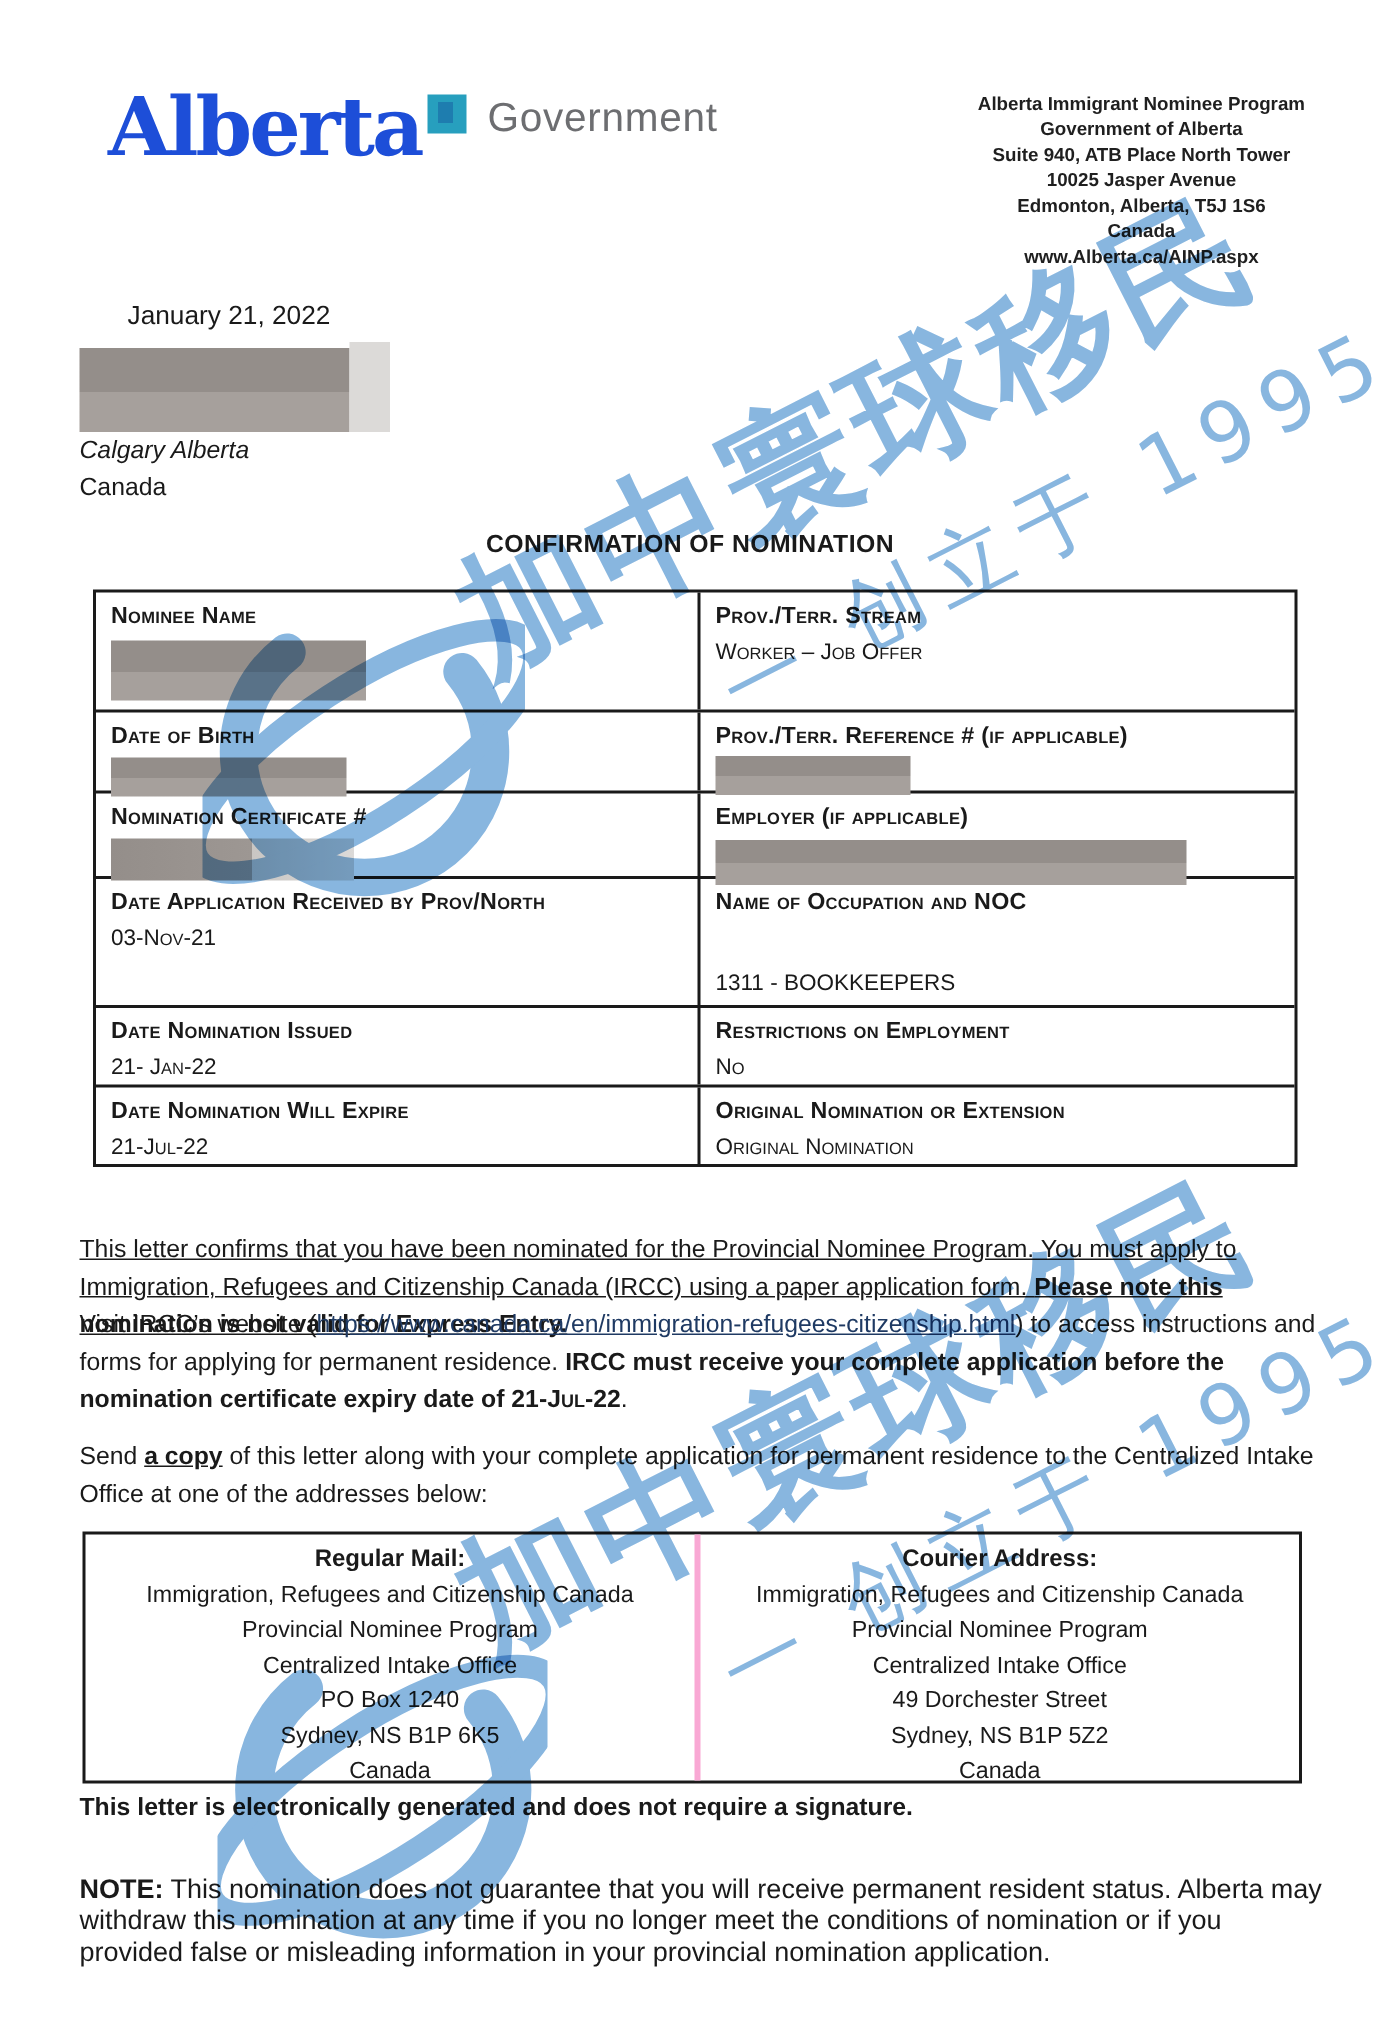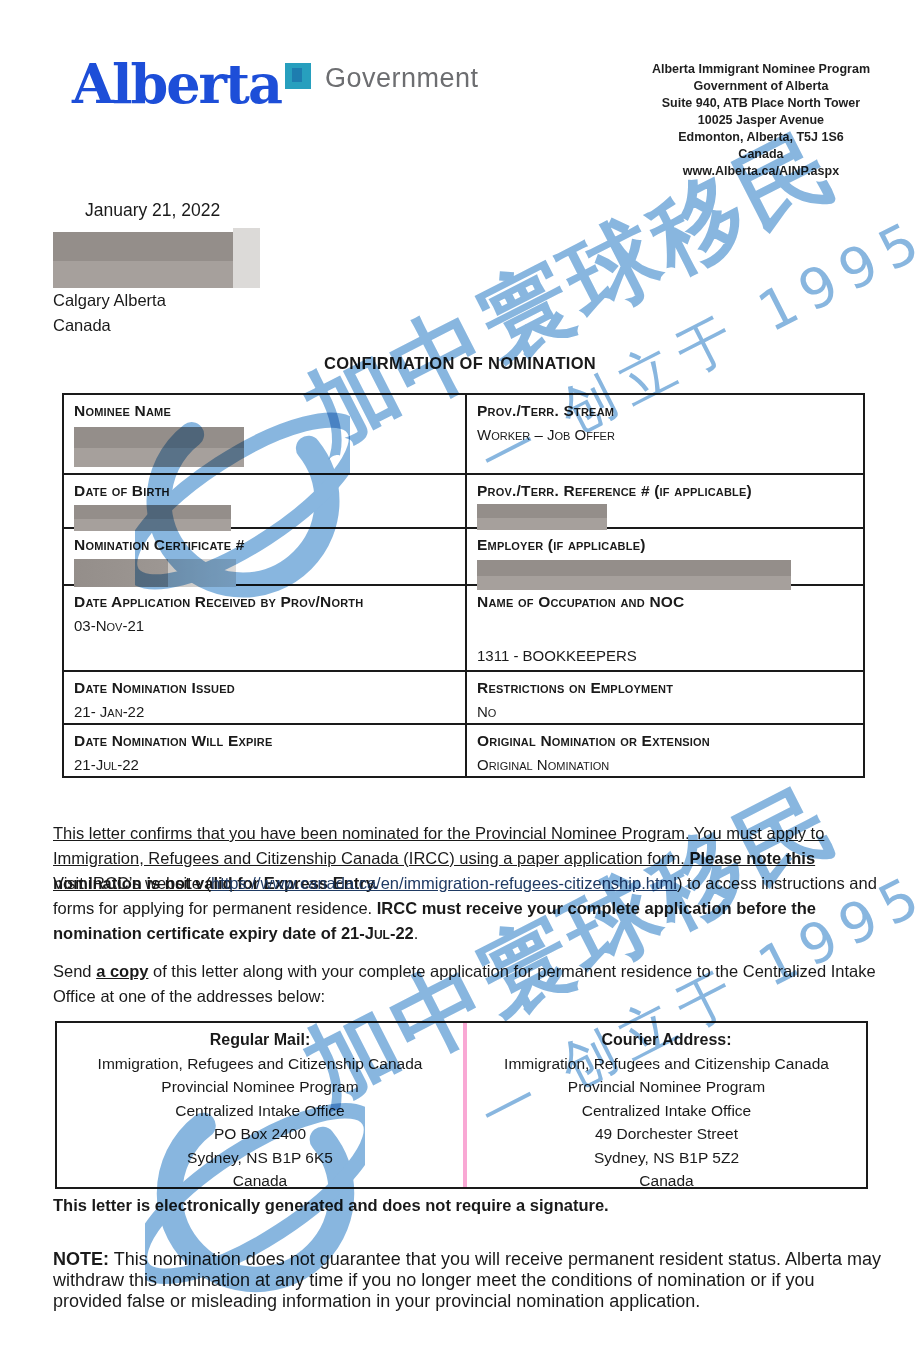--- a/index.html
+++ b/index.html
@@ -18,21 +18,21 @@
 
   .sender-address { position:absolute; right:54px; top:61px; text-align:center;
     font-size:12.5px; line-height:17px; color:#1f1f1f; font-weight:600; }
 
   
   .letter-date { position:absolute; left:53px; top:200px; font-size:17.5px;margin-left:32px; }
   .redact { background:linear-gradient(to bottom,#948e8a 0%,#948e8a 52%,#a6a09c 52%,#a6a09c 100%); }
   .recipient-redact { position:absolute; left:53px; top:228px; width:207px; height:60px; }
   .recipient-redact .dark { position:absolute; left:0; top:4px; width:180px; height:56px; }
   .recipient-redact .light { position:absolute; left:180px; top:0; width:27px; height:60px; background:#dcdad8; }
-  .recipient-city { position:absolute; left:53px; top:291px; font-size:16.5px; }
+  .recipient-city { position:absolute; left:53px; top:291px; font-size:16.5px;font-style:italic; }
   .recipient-country { position:absolute; left:53px; top:316px; font-size:16.5px; }
 
   .doc-title { position:absolute; left:0; top:354px; width:920px; text-align:center;
     font-size:16.5px; font-weight:bold; letter-spacing:.3px; }
 
   
   .nom-table { position:absolute; left:62px; top:393px; width:803px; border:2px solid #1a1a1a; }
   .nom-row { display:flex; border-top:2px solid #1a1a1a; }
   .nom-row:first-child { border-top:none; }
   .nom-cell { padding:7px 10px 0 10px; position:relative; }
@@ -179,21 +179,21 @@
   <div class="para p2"><span>Visit IRCC’s website (</span><a class="doc-link" href="#">https://www.canada.ca/en/immigration-refugees-citizenship.html</a><span>) to access instructions and forms for applying for permanent residence. </span><span class="bold">IRCC must receive your complete application before the nomination certificate expiry date of </span><span class="bold sc">21-Jul-22</span><span>.</span></div>
 
   <div class="para p3"><span>Send </span><span class="bold u">a copy</span><span> of this letter along with your complete application for permanent residence to the Centralized Intake Office at one of the addresses below:</span></div>
 
   <div class="addr-table">
     <div class="addr-col left">
       <div class="addr-title">Regular Mail:</div>
       <div>Immigration, Refugees and Citizenship Canada</div>
       <div>Provincial Nominee Program</div>
       <div>Centralized Intake Office</div>
-      <div>PO Box 2400</div>
+      <div>PO Box 1240</div>
       <div>Sydney, NS B1P 6K5</div>
       <div>Canada</div>
     </div>
     <div class="addr-col right">
       <div class="addr-title">Courier Address:</div>
       <div>Immigration, Refugees and Citizenship Canada</div>
       <div>Provincial Nominee Program</div>
       <div>Centralized Intake Office</div>
       <div>49 Dorchester Street</div>
       <div>Sydney, NS B1P 5Z2</div>

